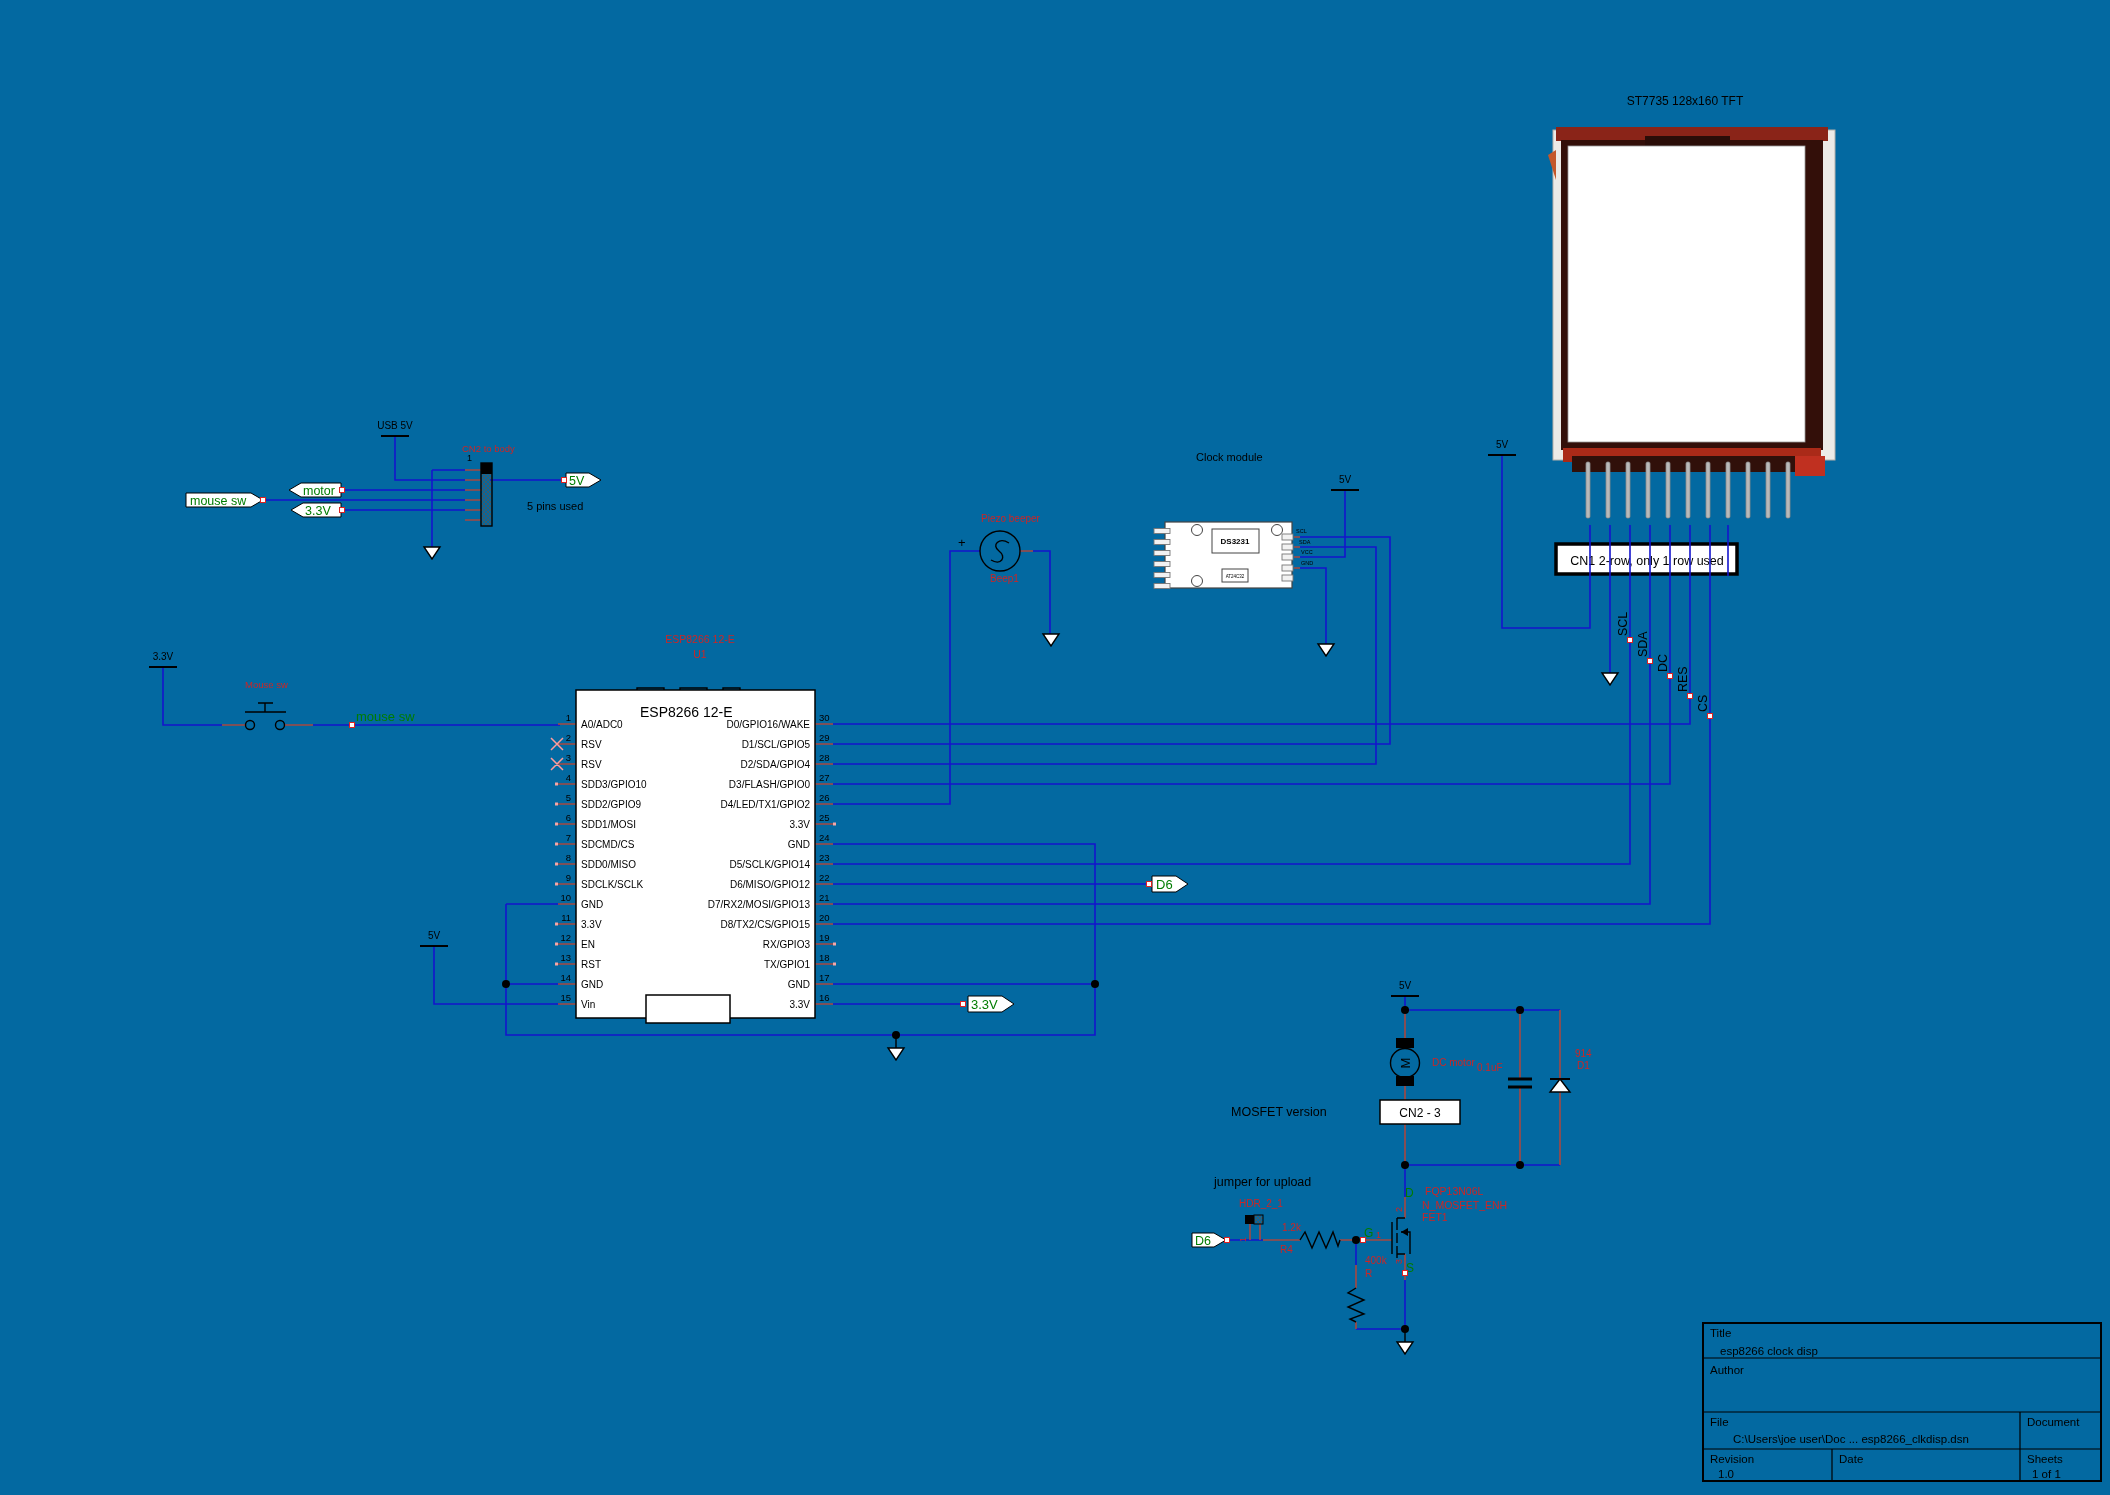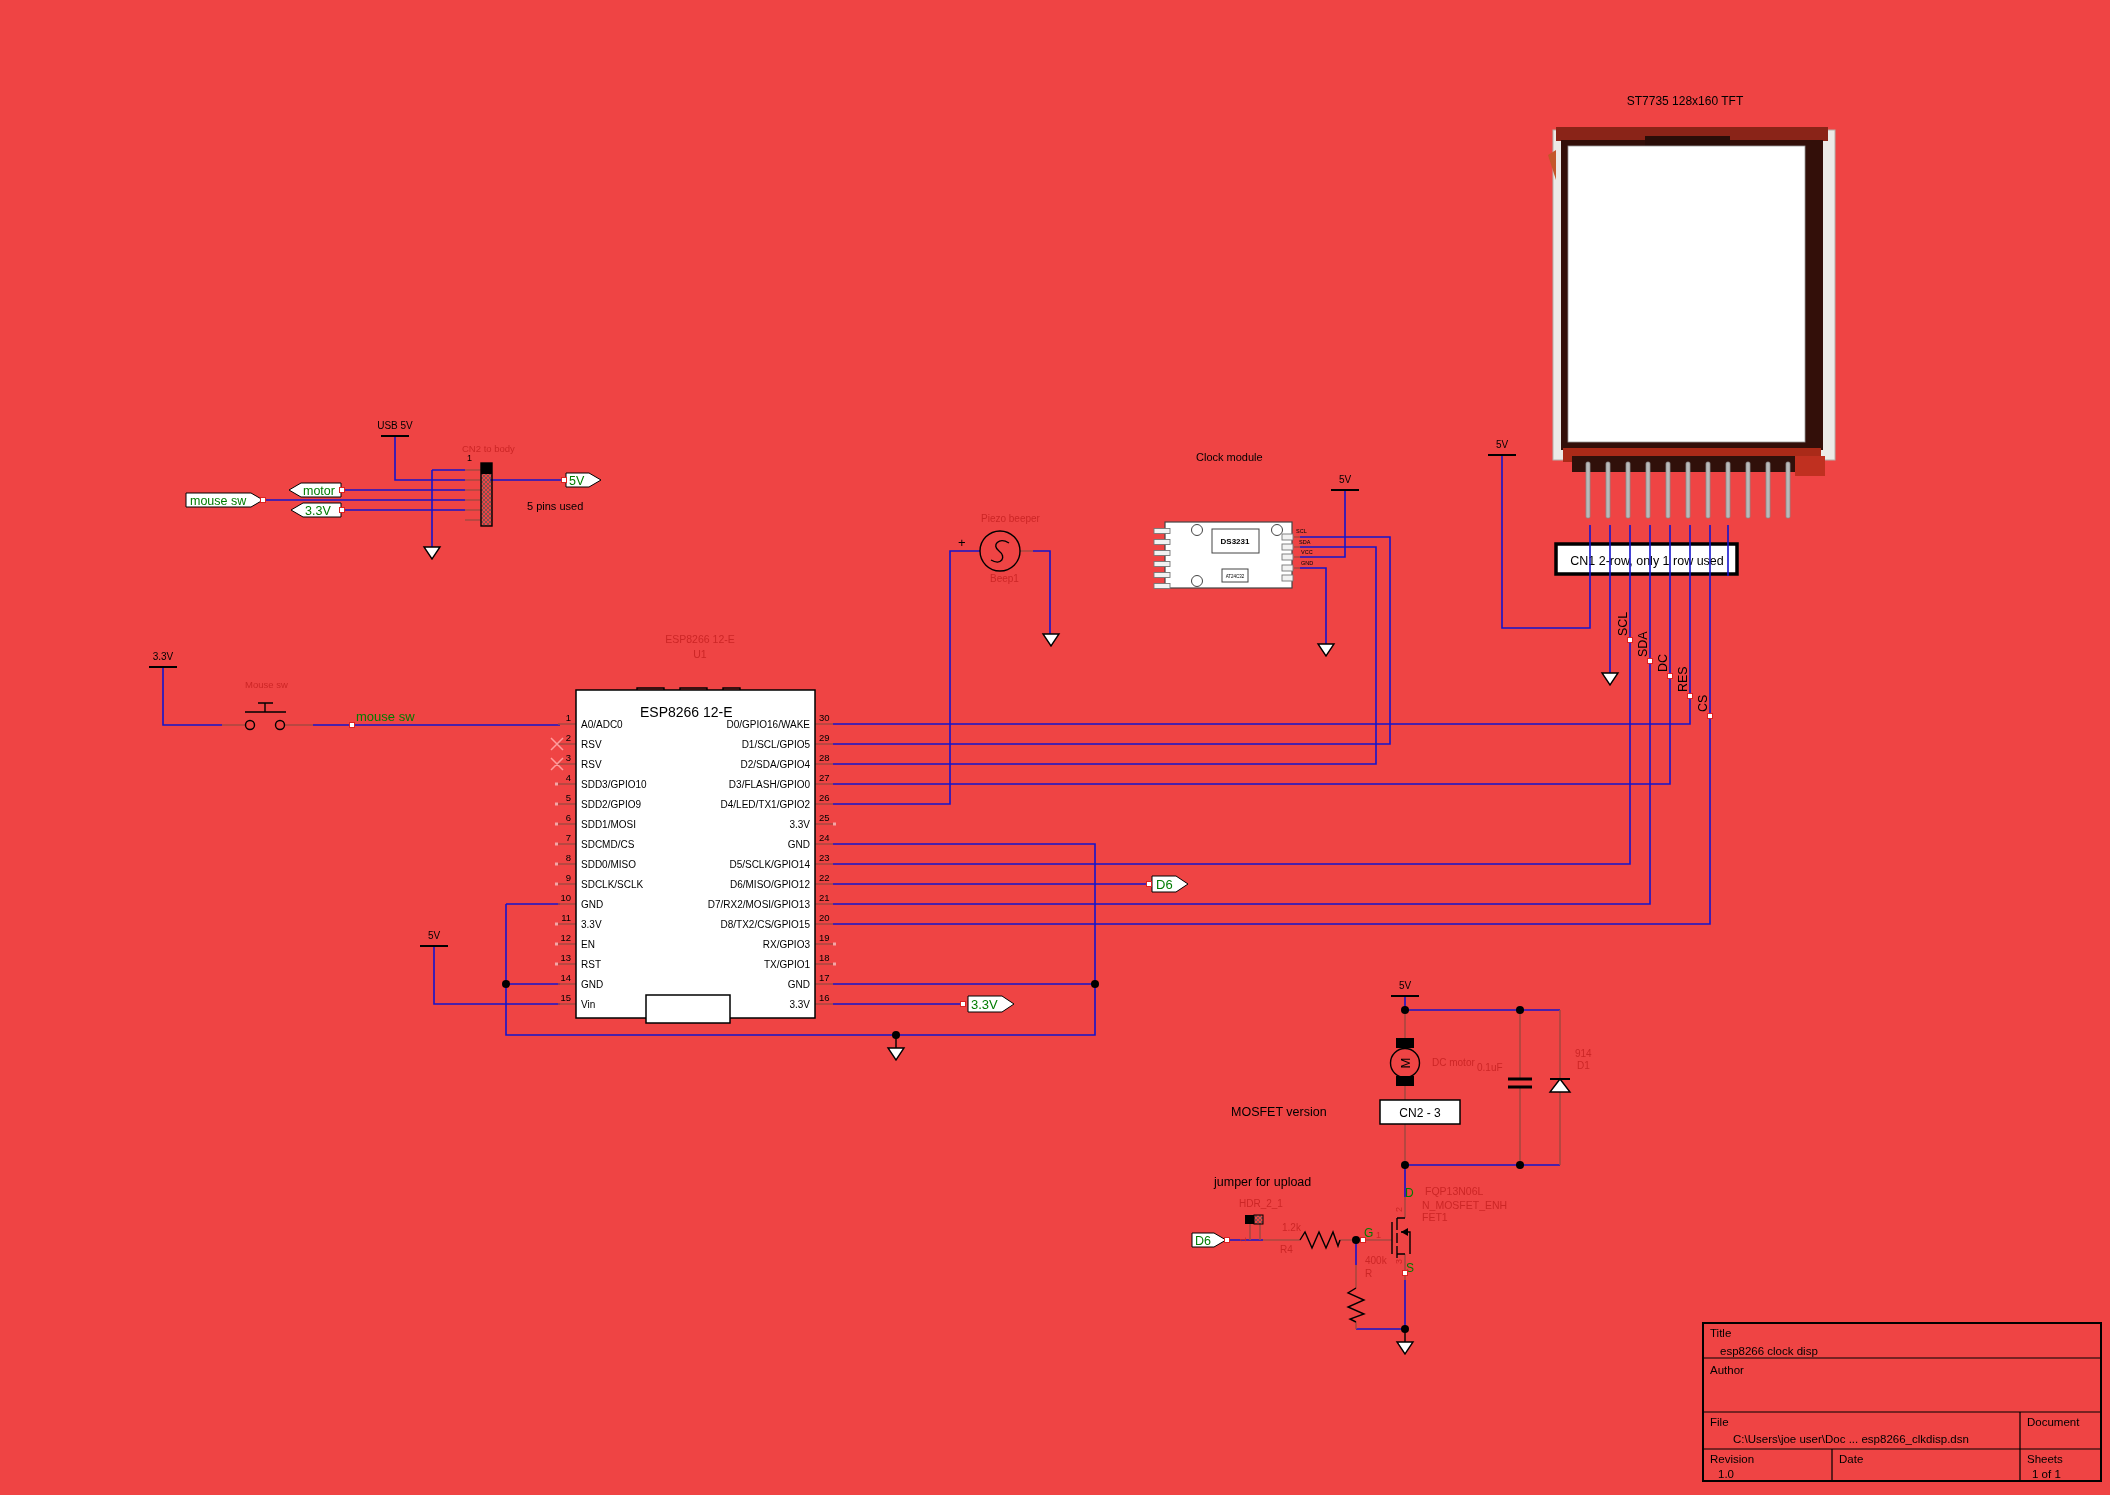--- a/index.html
+++ b/index.html
@@ -1,16 +1,16 @@
 <!DOCTYPE html>
 <html><head>
 <meta charset="utf-8">
 <style>
   html,body{margin:0;padding:0;background:#ffffff;}
-  .sheet{width:2110px;height:1495px;background:#ef4444;position:relative;overflow:hidden;}
+  .sheet{width:2110px;height:1495px;background:#0369a1;position:relative;overflow:hidden;}
   svg{display:block;font-family:"Liberation Sans",sans-serif;}
   text{fill:#000;}
   .wire{stroke:#1414cc;stroke-width:1.6;fill:none;}
   .stub{stroke:#a84840;stroke-width:1.6;fill:none;}
   .sym{stroke:#000;stroke-width:1.4;fill:none;}
   .bar{stroke:#000;stroke-width:2.2;fill:none;}
   .plate{stroke:#000;stroke-width:3;fill:none;}
   .gnd{stroke:#000;stroke-width:1.4;fill:#fff;}
   .body{fill:#fff;stroke:#000;stroke-width:1.5;}
   .tag{fill:#fff;stroke:#000;stroke-width:1;}

